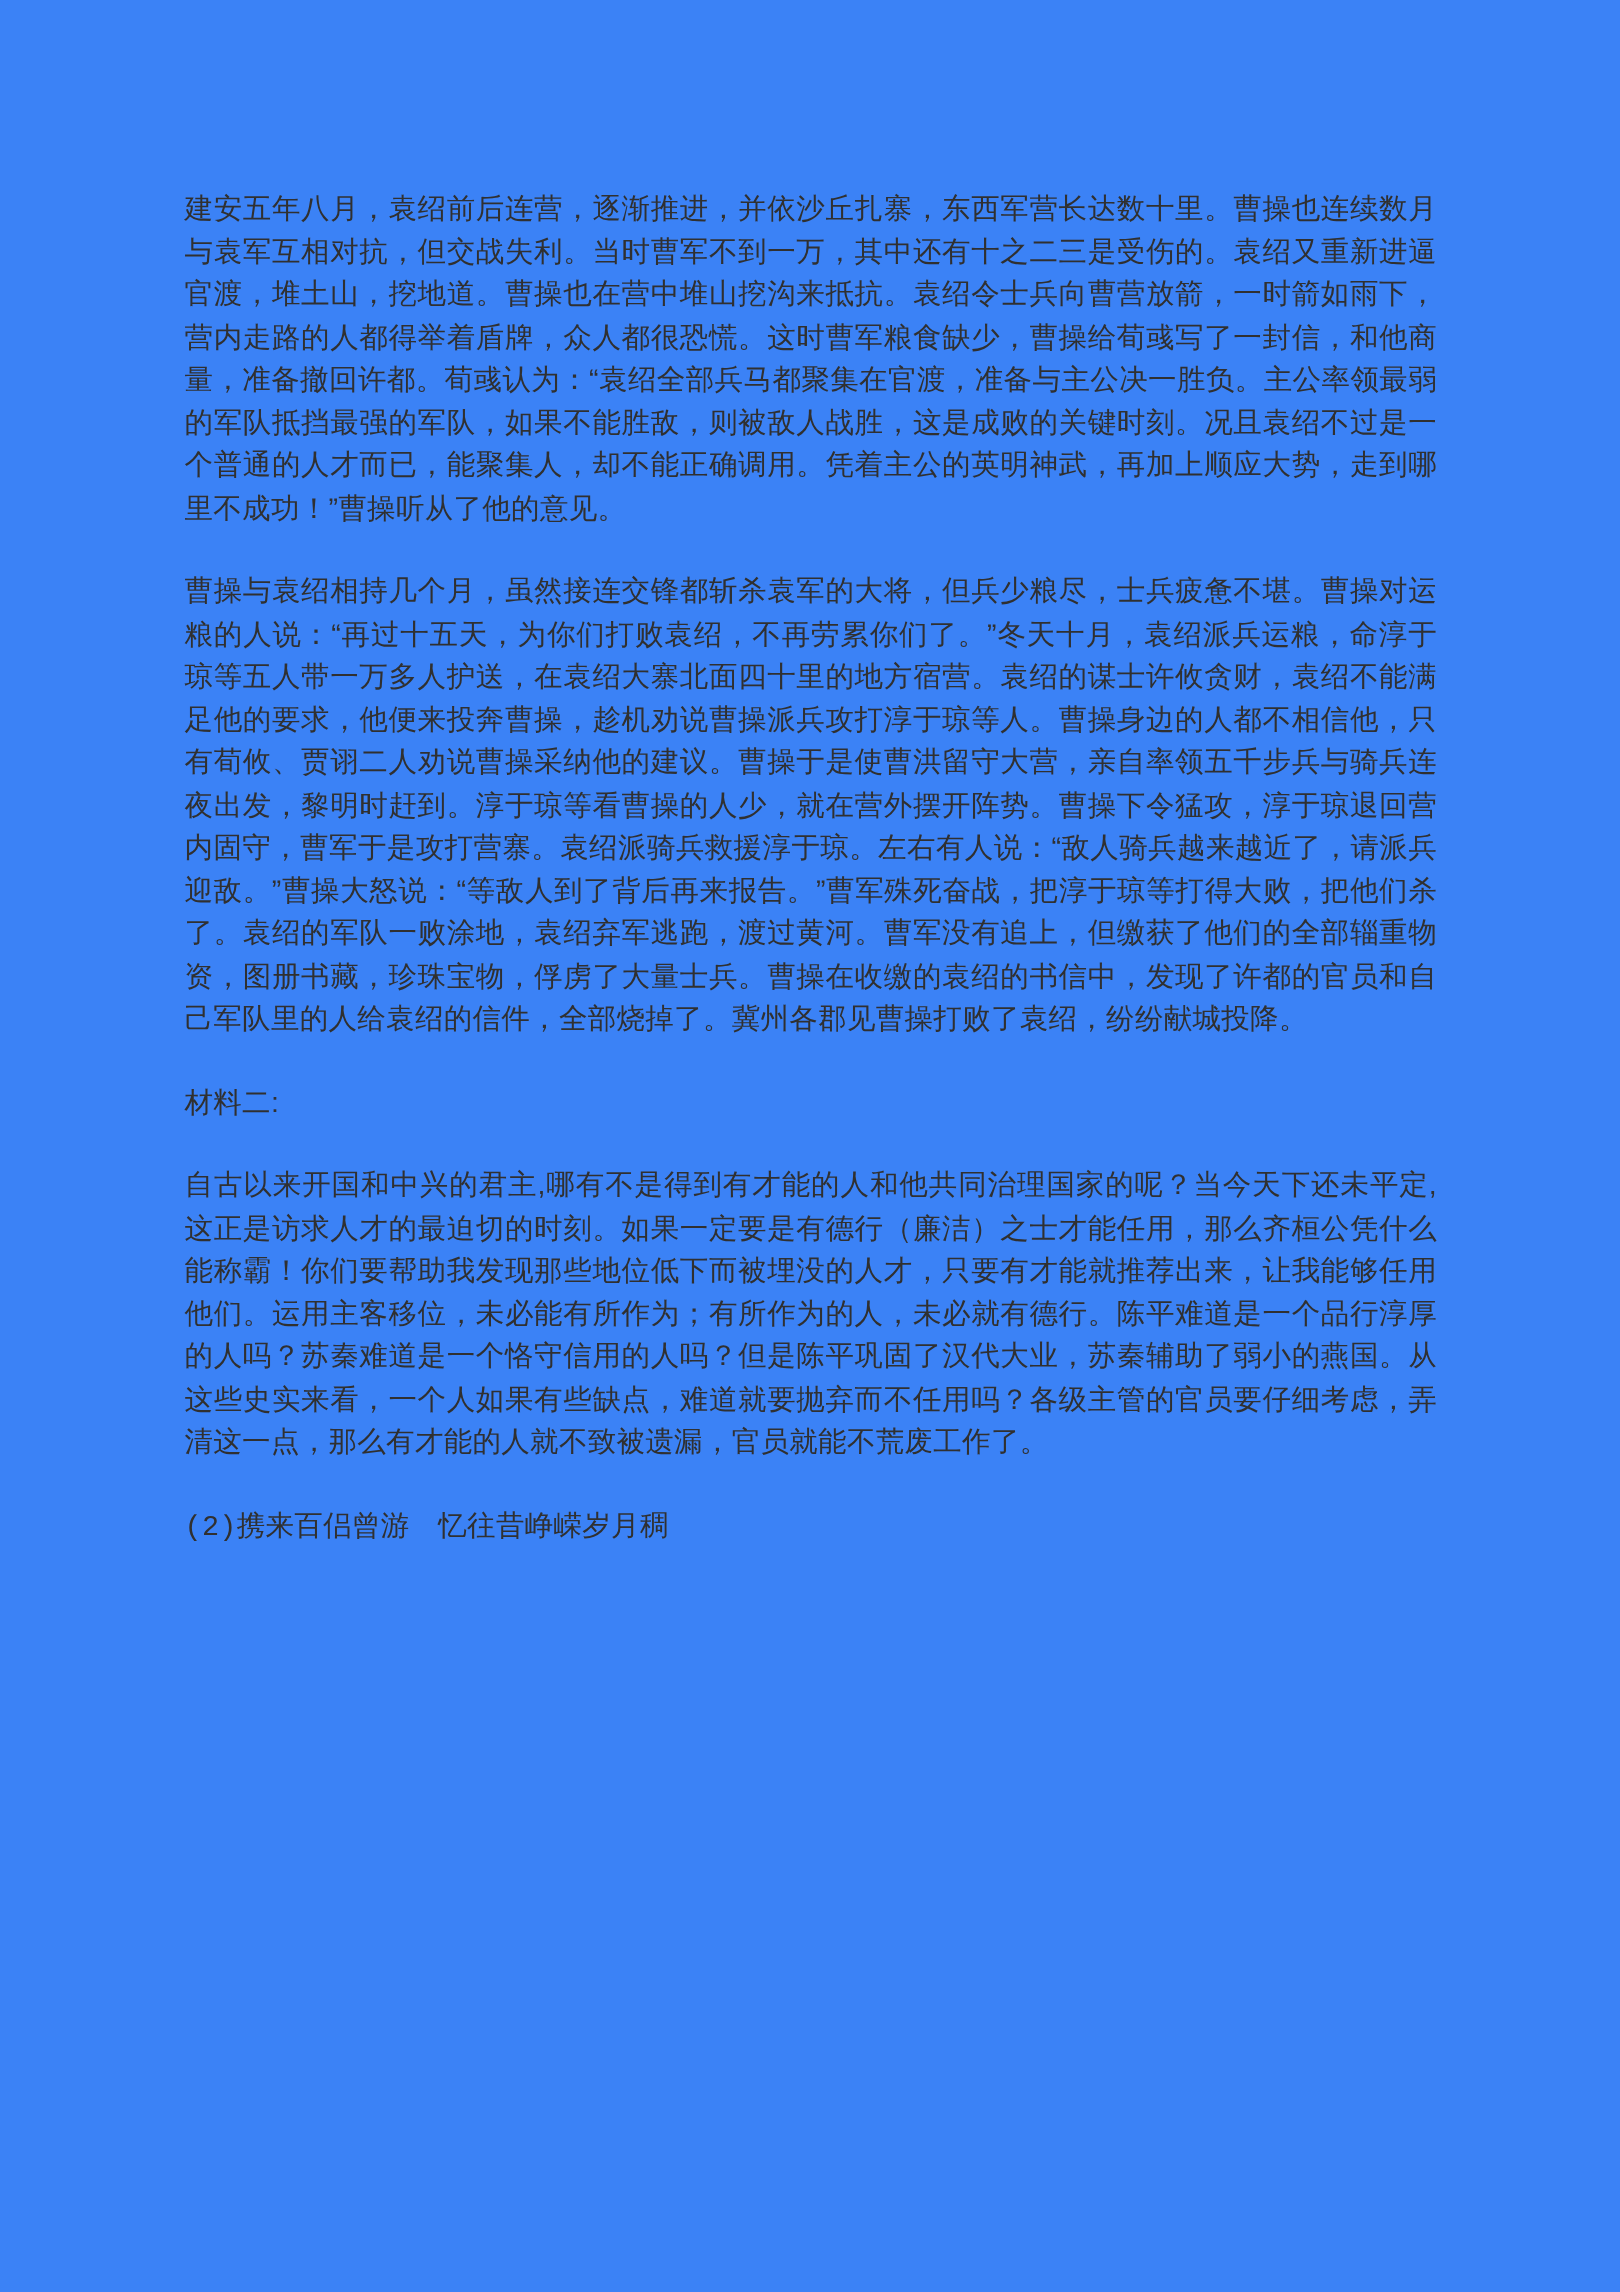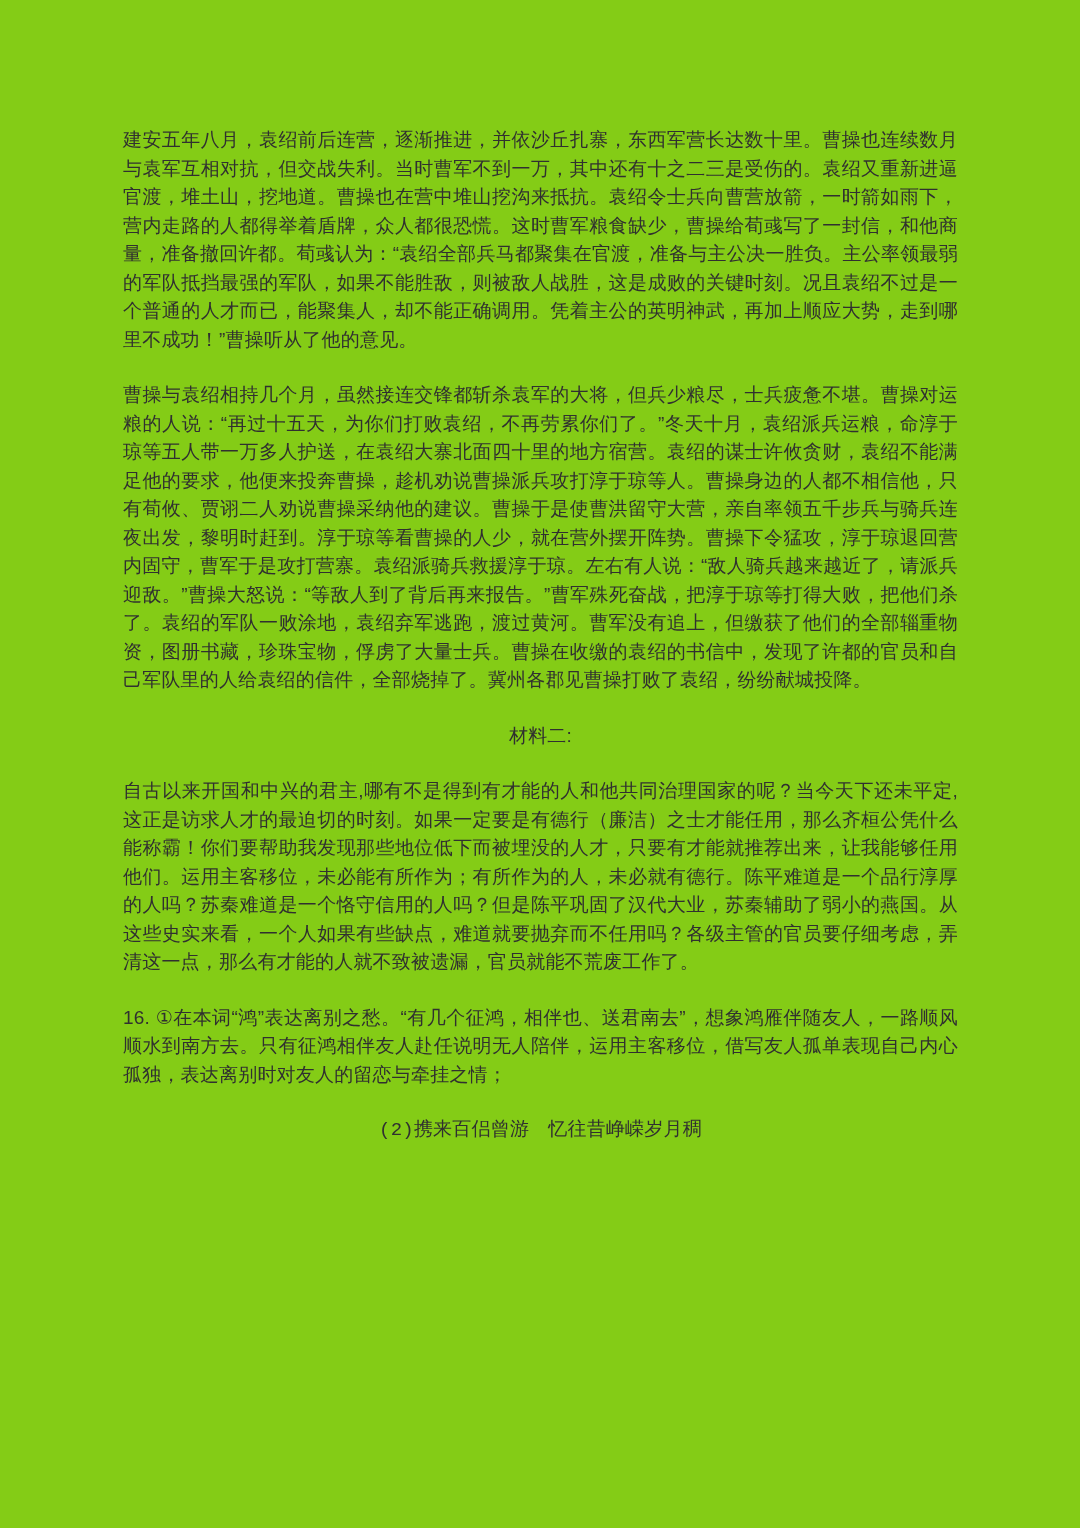--- a/index.html
+++ b/index.html
@@ -5,43 +5,42 @@
   html, body {
     margin: 0;
     padding: 0;
     background: #ffffff;
   }
   .page {
     position: relative;
     width: 1080px;
     height: 1528px;
     margin: 0 auto;
-    background: #84cc16;
+    background: #3b82f6;
     box-sizing: border-box;
     padding: 126px 122px 40px 123px;
     overflow: hidden;
     font-family: "Liberation Sans", "DejaVu Sans", sans-serif;
     color: #303030;
   }
   .para {
     margin: 0 0 27px 0;
     font-size: 19px;
     line-height: 28.5px;
     text-align: justify;
     text-justify: inter-ideograph;
     word-break: break-all;
     letter-spacing: 0.2px;
     font-weight: 500;
   }
   .para:last-child { margin-bottom: 17px; font-family: Liberation Mono, monospace; }
-  .label { text-align: center; }
+  .label { text-align: left; }
 </style>
 </head>
 <body>
 
 <div class="page">
   <p class="para">建安五年八月，袁绍前后连营，逐渐推进，并依沙丘扎寨，东西军营长达数十里。曹操也连续数月与袁军互相对抗，但交战失利。当时曹军不到一万，其中还有十之二三是受伤的。袁绍又重新进逼官渡，堆土山，挖地道。曹操也在营中堆山挖沟来抵抗。袁绍令士兵向曹营放箭，一时箭如雨下，营内走路的人都得举着盾牌，众人都很恐慌。这时曹军粮食缺少，曹操给荀彧写了一封信，和他商量，准备撤回许都。荀彧认为：“袁绍全部兵马都聚集在官渡，准备与主公决一胜负。主公率领最弱的军队抵挡最强的军队，如果不能胜敌，则被敌人战胜，这是成败的关键时刻。况且袁绍不过是一个普通的人才而已，能聚集人，却不能正确调用。凭着主公的英明神武，再加上顺应大势，走到哪里不成功！”曹操听从了他的意见。</p>
   <p class="para">曹操与袁绍相持几个月，虽然接连交锋都斩杀袁军的大将，但兵少粮尽，士兵疲惫不堪。曹操对运粮的人说：“再过十五天，为你们打败袁绍，不再劳累你们了。”冬天十月，袁绍派兵运粮，命淳于琼等五人带一万多人护送，在袁绍大寨北面四十里的地方宿营。袁绍的谋士许攸贪财，袁绍不能满足他的要求，他便来投奔曹操，趁机劝说曹操派兵攻打淳于琼等人。曹操身边的人都不相信他，只有荀攸、贾诩二人劝说曹操采纳他的建议。曹操于是使曹洪留守大营，亲自率领五千步兵与骑兵连夜出发，黎明时赶到。淳于琼等看曹操的人少，就在营外摆开阵势。曹操下令猛攻，淳于琼退回营内固守，曹军于是攻打营寨。袁绍派骑兵救援淳于琼。左右有人说：“敌人骑兵越来越近了，请派兵迎敌。”曹操大怒说：“等敌人到了背后再来报告。”曹军殊死奋战，把淳于琼等打得大败，把他们杀了。袁绍的军队一败涂地，袁绍弃军逃跑，渡过黄河。曹军没有追上，但缴获了他们的全部辎重物资，图册书藏，珍珠宝物，俘虏了大量士兵。曹操在收缴的袁绍的书信中，发现了许都的官员和自己军队里的人给袁绍的信件，全部烧掉了。冀州各郡见曹操打败了袁绍，纷纷献城投降。</p>
   <p class="para label">材料二:</p>
   <p class="para">自古以来开国和中兴的君主,哪有不是得到有才能的人和他共同治理国家的呢？当今天下还未平定,这正是访求人才的最迫切的时刻。如果一定要是有德行（廉洁）之士才能任用，那么齐桓公凭什么能称霸！你们要帮助我发现那些地位低下而被埋没的人才，只要有才能就推荐出来，让我能够任用他们。运用主客移位，未必能有所作为；有所作为的人，未必就有德行。陈平难道是一个品行淳厚的人吗？苏秦难道是一个恪守信用的人吗？但是陈平巩固了汉代大业，苏秦辅助了弱小的燕国。从这些史实来看，一个人如果有些缺点，难道就要抛弃而不任用吗？各级主管的官员要仔细考虑，弄清这一点，那么有才能的人就不致被遗漏，官员就能不荒废工作了。</p>
-  <p class="para">16. ①在本词“鸿”表达离别之愁。“有几个征鸿，相伴也、送君南去”，想象鸿雁伴随友人，一路顺风顺水到南方去。只有征鸿相伴友人赴任说明无人陪伴，运用主客移位，借写友人孤单表现自己内心孤独，表达离别时对友人的留恋与牵挂之情；</p>
   <p class="para label">(2)携来百侣曾游　忆往昔峥嵘岁月稠</p>
 </div>
 
 </body></html>

